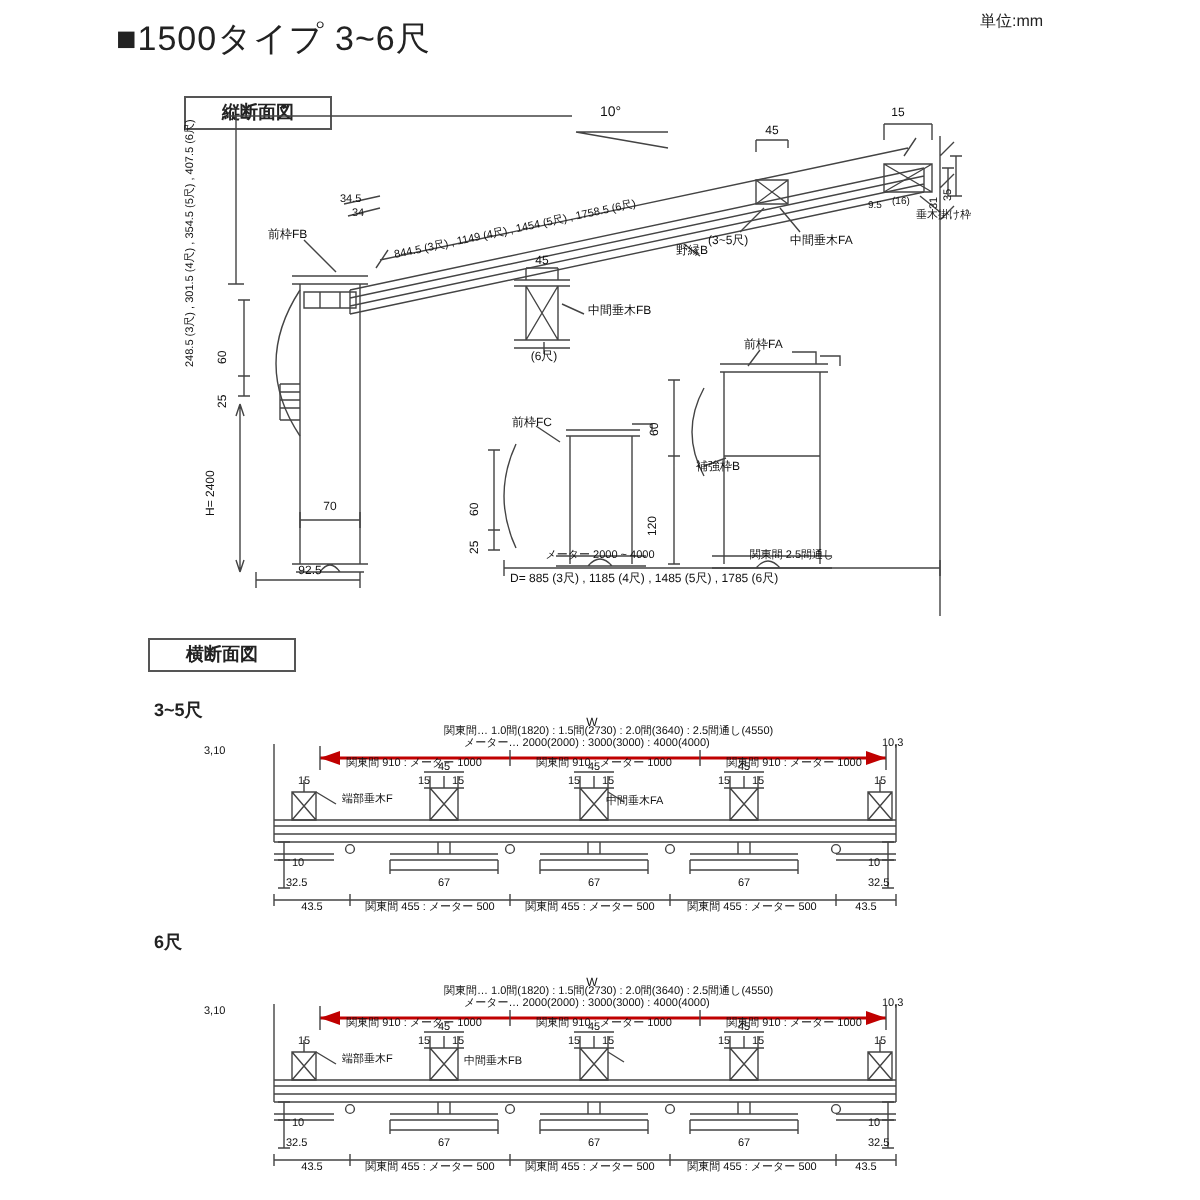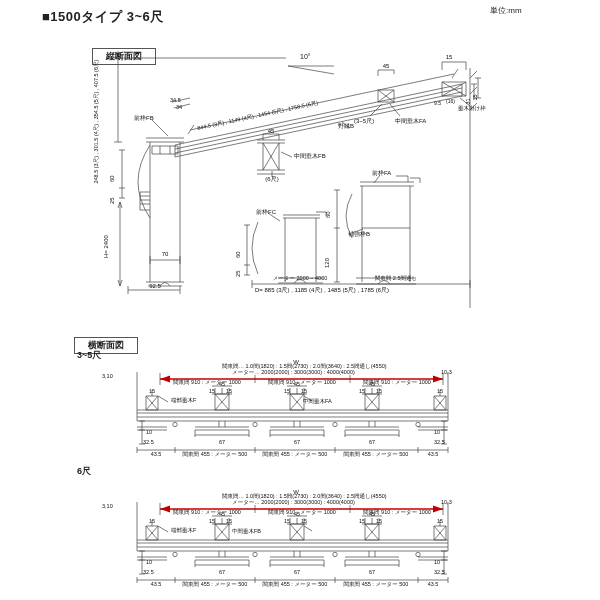--- a/index.html
+++ b/index.html
@@ -1,21 +1,21 @@
 <!DOCTYPE html>
 <html><head>
 <meta charset="utf-8">
 <style>
   * { margin:0; padding:0; box-sizing:border-box; }
   html,body { background:#fff; }
   body { width:600px; height:600px; font-family:"Liberation Sans","DejaVu Sans",sans-serif; color:#222; }
   .canvas { position:relative; width:600px; height:600px; background:#fff; overflow:hidden; }
-  .title { position:absolute; left:42px; top:8px; font-size:13px; font-weight:bold; letter-spacing:.5px; }
+  .title { position:absolute; left:58px; top:8px; font-size:17px; font-weight:normal; letter-spacing:.5px; }
   .unit { position:absolute; left:490px; top:5px; font-size:8px; }
-  .secbox { position:absolute; border:1px solid #555; font-size:9px; font-weight:bold; text-align:center; padding:1px 0; width:64px; background:#fff; }
+  .secbox { position:absolute; border:1px solid #555; font-size:9px; font-weight:bold; text-align:center; padding:1px 0; width:74px; background:#fff; }
   .sub { position:absolute; font-size:9px; font-weight:bold; }
   .l { position:absolute; font-size:6px; line-height:1; white-space:nowrap; color:#111; }
   .s55 { font-size:5.5px; }
   .s5 { font-size:5px; }
   .c { transform:translateX(-50%); }
   .v { transform:rotate(-90deg); transform-origin:left bottom; }
   .r12 { transform:rotate(-12deg); transform-origin:left bottom; }
   svg { position:absolute; overflow:visible; }
 </style>
 </head>
@@ -106,21 +106,21 @@
   <span class="l v" style="left:241px;top:252px;">60</span>
   <span class="l v" style="left:241px;top:271px;">25</span>
   <span class="l c s55" style="left:300px;top:276px;">メーター 2000 ~ 4000</span>
   <span class="l" style="left:372px;top:170px;">前枠FA</span>
   <span class="l v" style="left:331px;top:212px;">60</span>
   <span class="l v" style="left:330px;top:262px;">120</span>
   <span class="l" style="left:348px;top:231px;">補強枠B</span>
   <span class="l c s55" style="left:396px;top:276px;">関東間 2.5間通し</span>
   <span class="l" style="left:255px;top:287px;">D= 885 (3尺) , 1185 (4尺) , 1485 (5尺) , 1785 (6尺)</span>
 
-  <div class="secbox" style="left:74px;top:337px;text-align:center;">横断面図</div>
+  <div class="secbox" style="left:74px;top:319px;text-align:center;">横断面図</div>
   <div class="sub" style="left:77px;top:349px;">3~5尺</div>
   <div class="sub" style="left:77px;top:465px;">6尺</div>
 
   <svg width="0" height="0">
     <defs>
       <symbol id="xsec" viewBox="0 0 344 108">
         <g stroke="#444" stroke-width="0.7" fill="none">
           <path d="M25,14 V52 M336,14 V52"></path>
           <path d="M25,52 H336 M25,55 H336 M25,59 H336 M25,63 H336 M25,52 V63 M336,52 V63"></path>
           <circle cx="63" cy="66.5" r="2.2"></circle>

